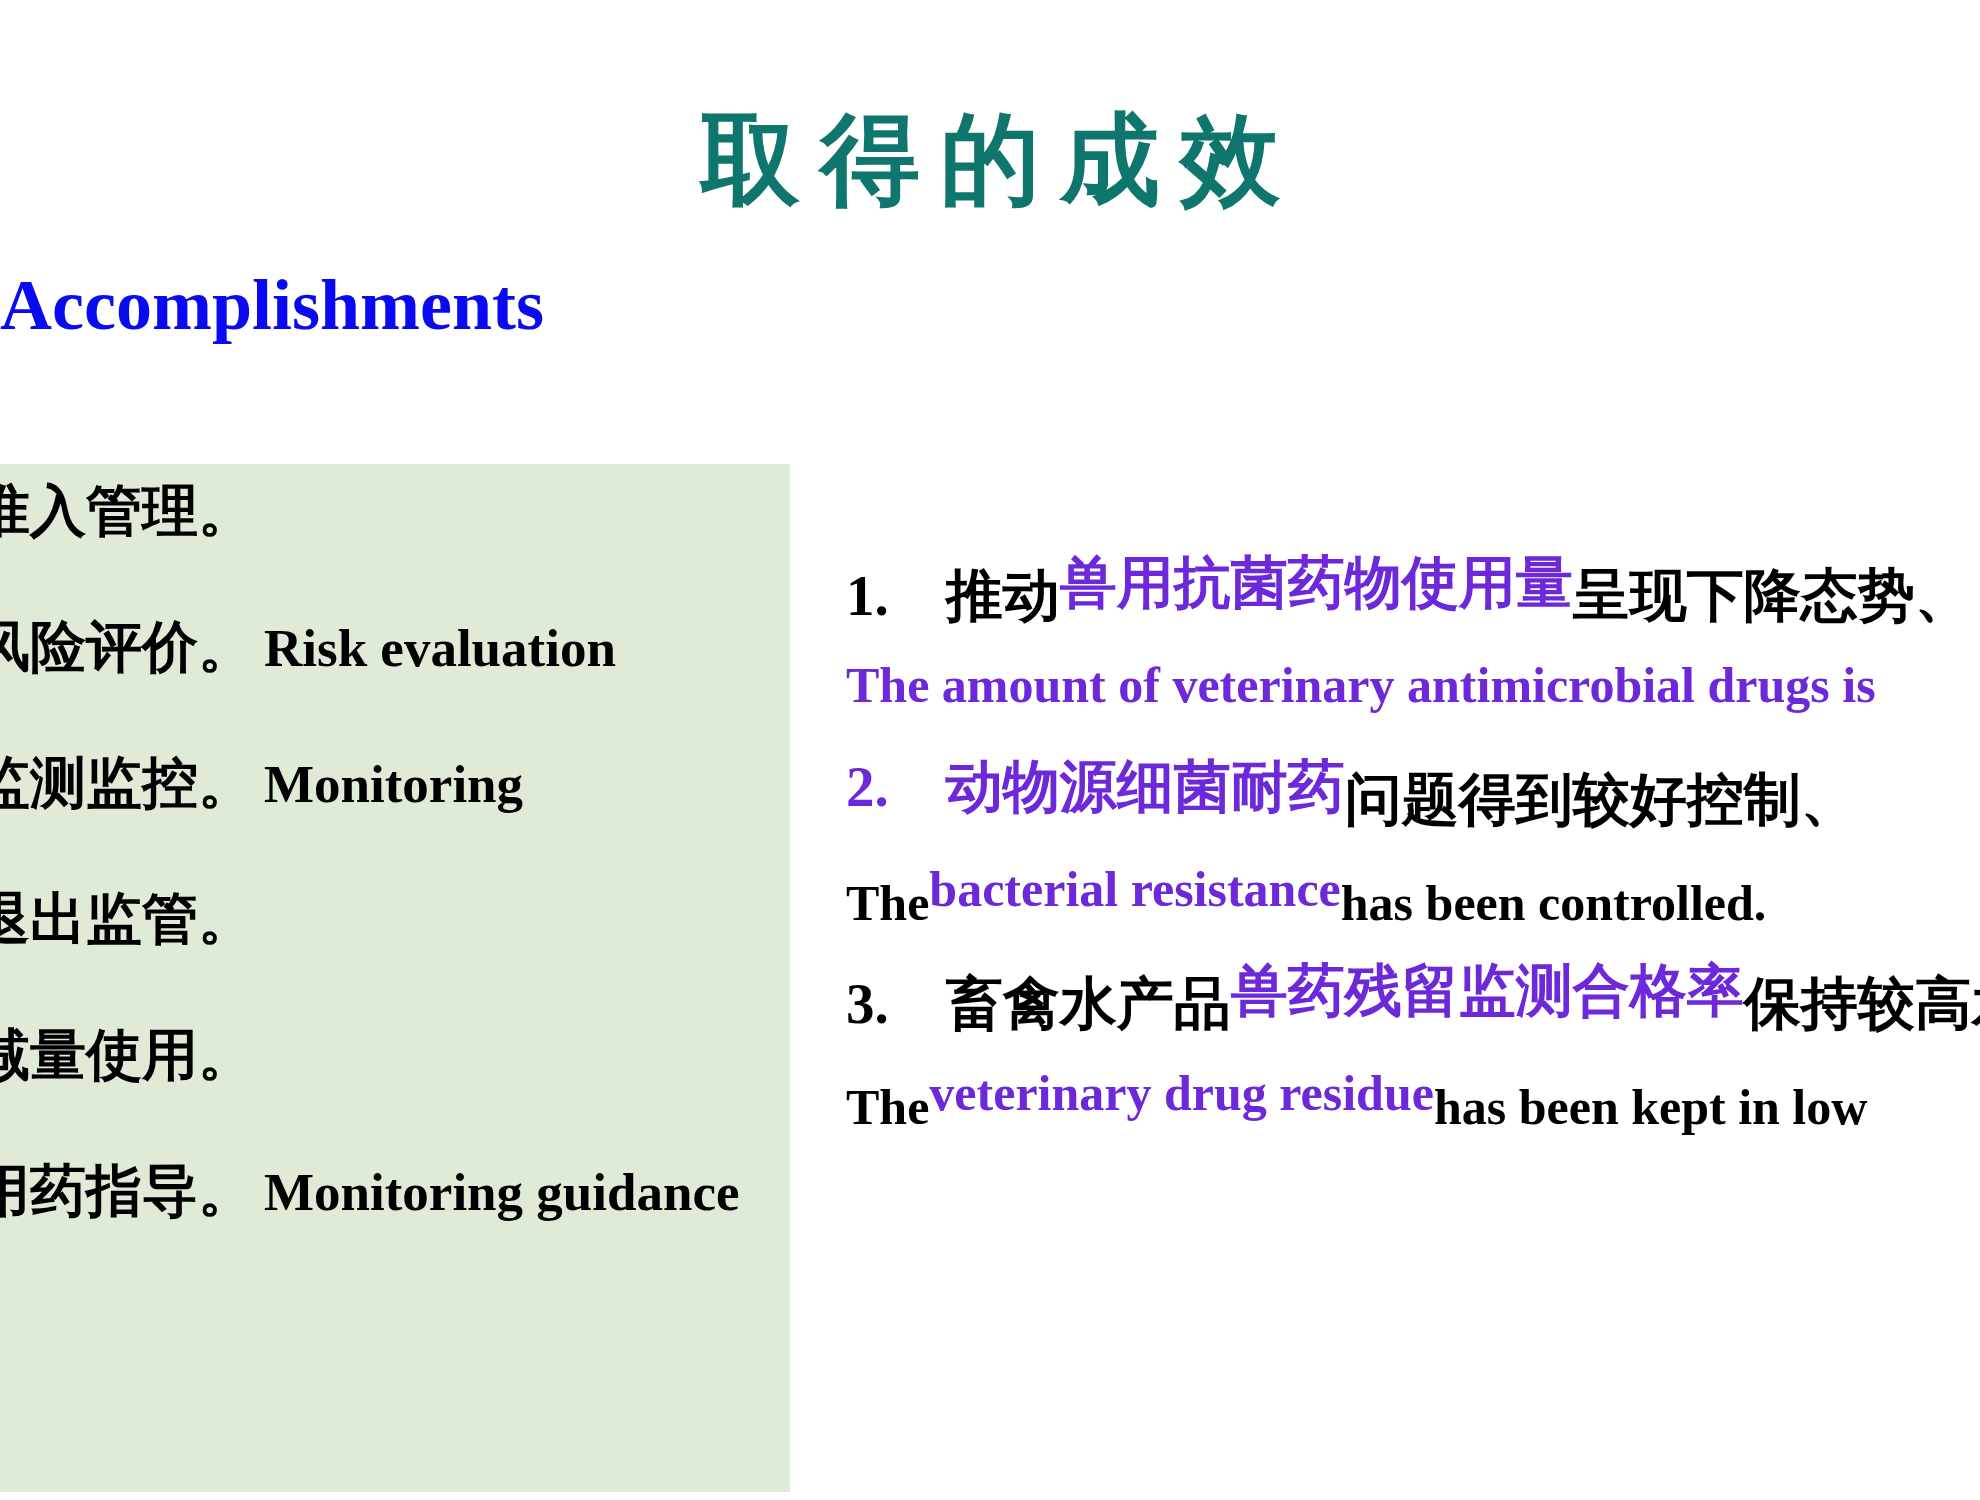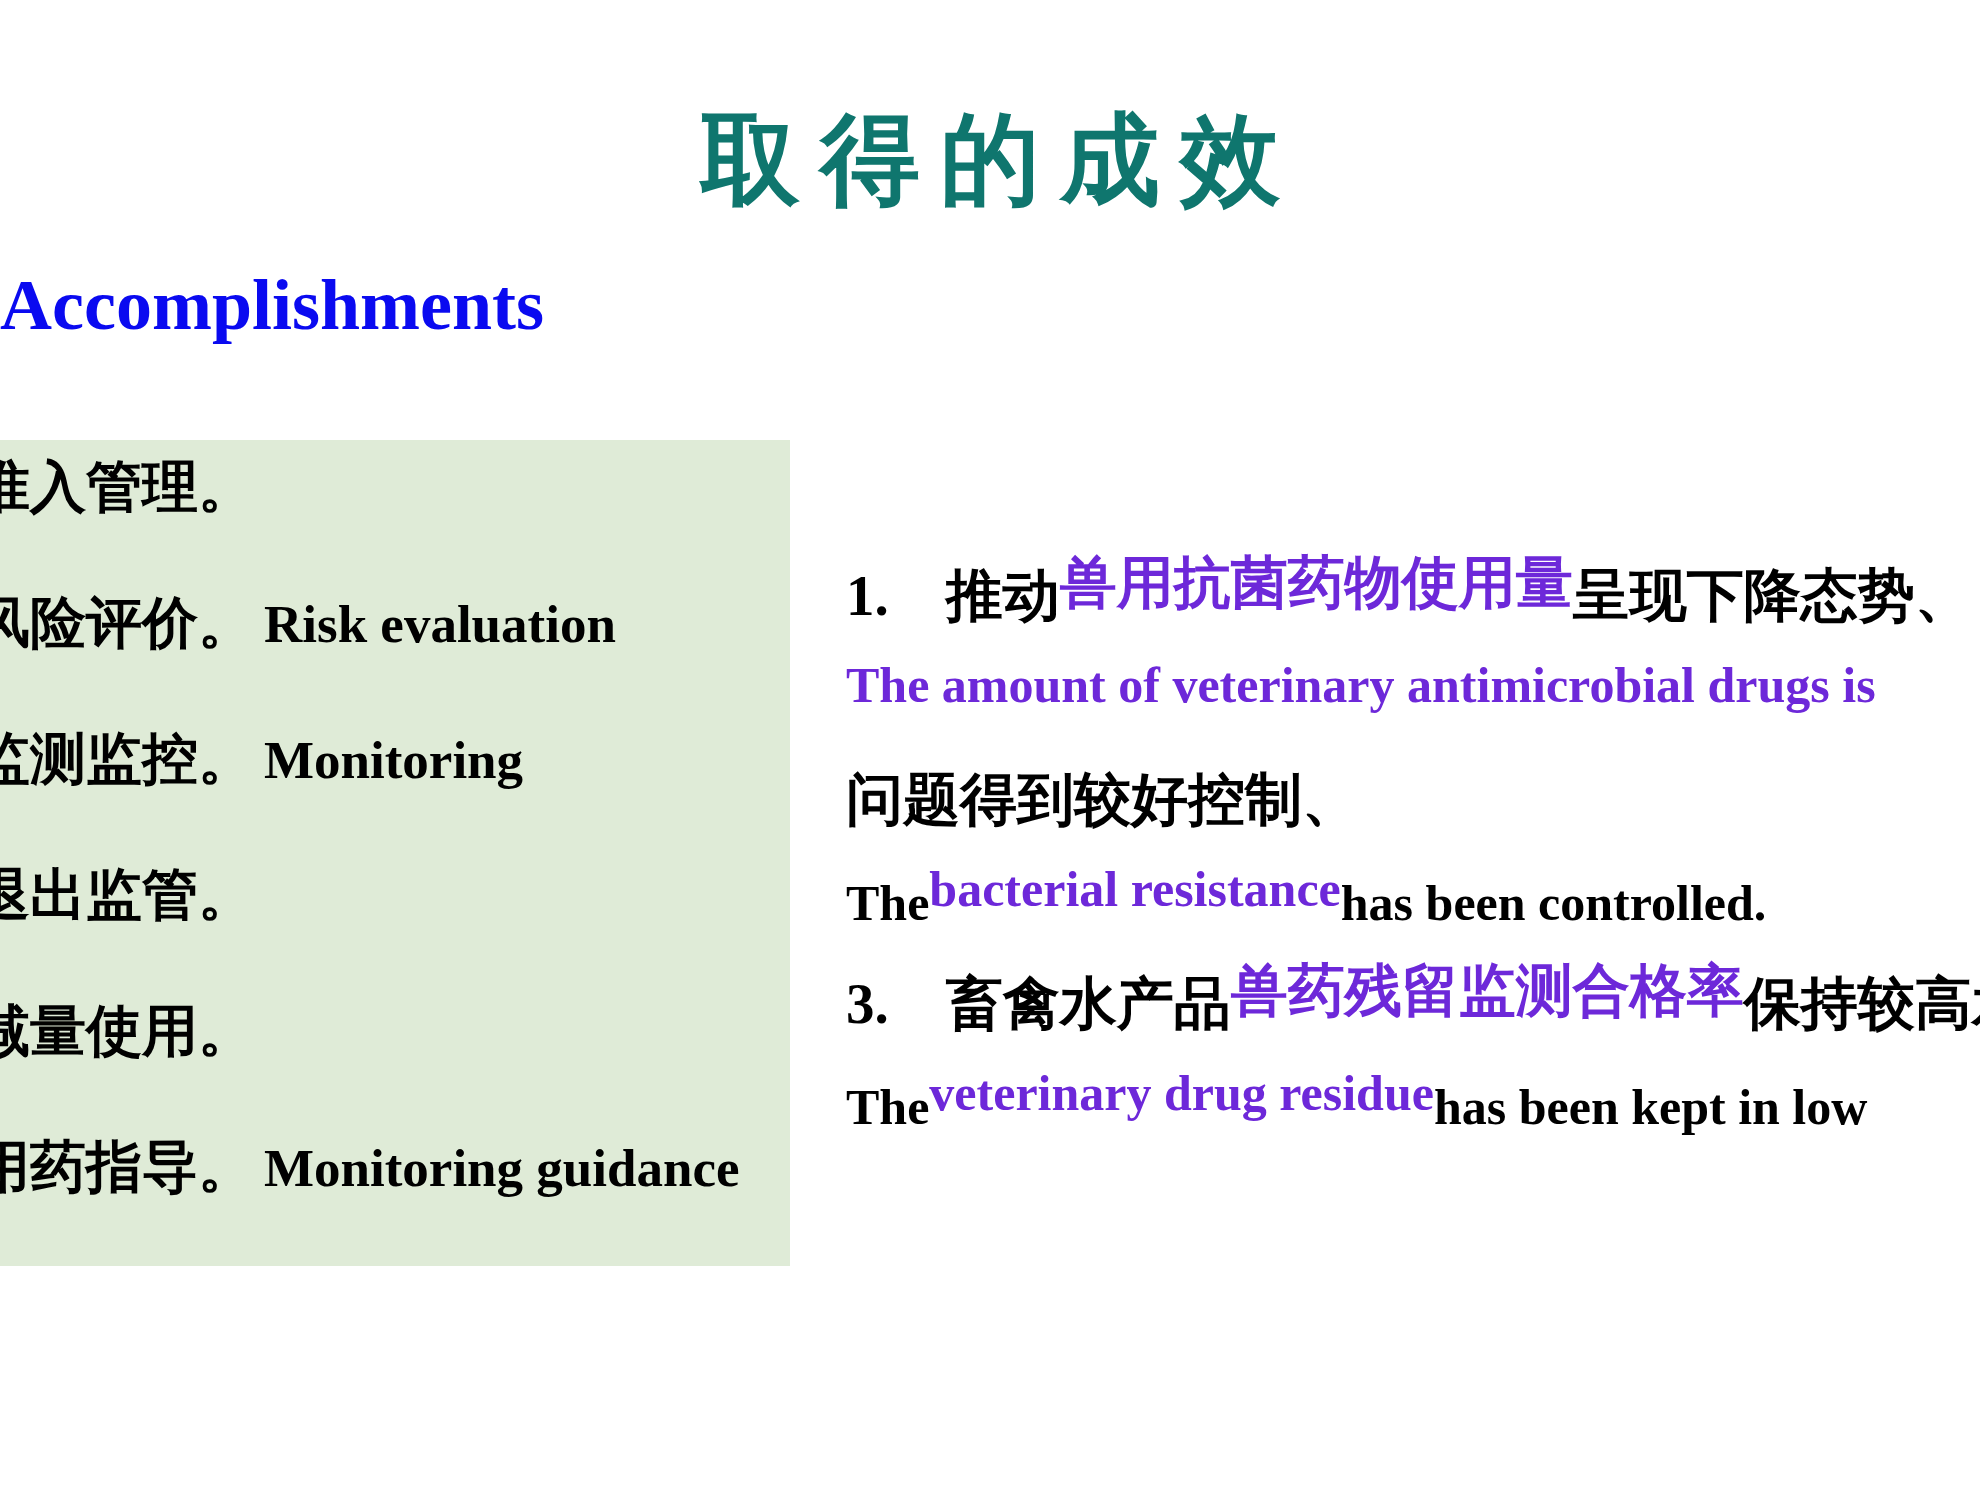--- a/index.html
+++ b/index.html
@@ -44,23 +44,23 @@
     font-size: 72px;
     line-height: 1.1;
     color: #0a0af0;
     white-space: nowrap;
   }
 
   
   .left-panel {
     position: absolute;
     left: 0;
-    top: 440px;
+    top: 464px;
     width: 790px;
-    height: 826px;
+    height: 1028px;
     background: #dfebd7;
     overflow: hidden;
     text-align: right;
   }
   .left-list {
     margin: -20px 0 0 0;
     padding: 0;
     list-style: none;
   }
   .left-item {
@@ -145,20 +145,21 @@
   <div class="right-col" id="right-col">
       <div class="right-line zh">
         <span class="seg-black">1.　推动</span>
         <span class="seg-red">兽用抗菌药物使用量</span>
         <span class="seg-black">呈现下降态势、</span>
       </div>
       <div class="right-line en">
         <span class="seg-red">The amount of veterinary antimicrobial drugs is</span>
       </div>
       <div class="right-line zh">
+        <span class="seg-red">2.　动物源细菌耐药</span>
         <span class="seg-black">问题得到较好控制、</span>
       </div>
       <div class="right-line en">
         <span class="seg-black">The </span>
         <span class="seg-red">bacterial resistance</span>
         <span class="seg-black"> has been controlled.</span>
       </div>
       <div class="right-line zh">
         <span class="seg-black">3.　畜禽水产品</span>
         <span class="seg-red">兽药残留监测合格率</span>

